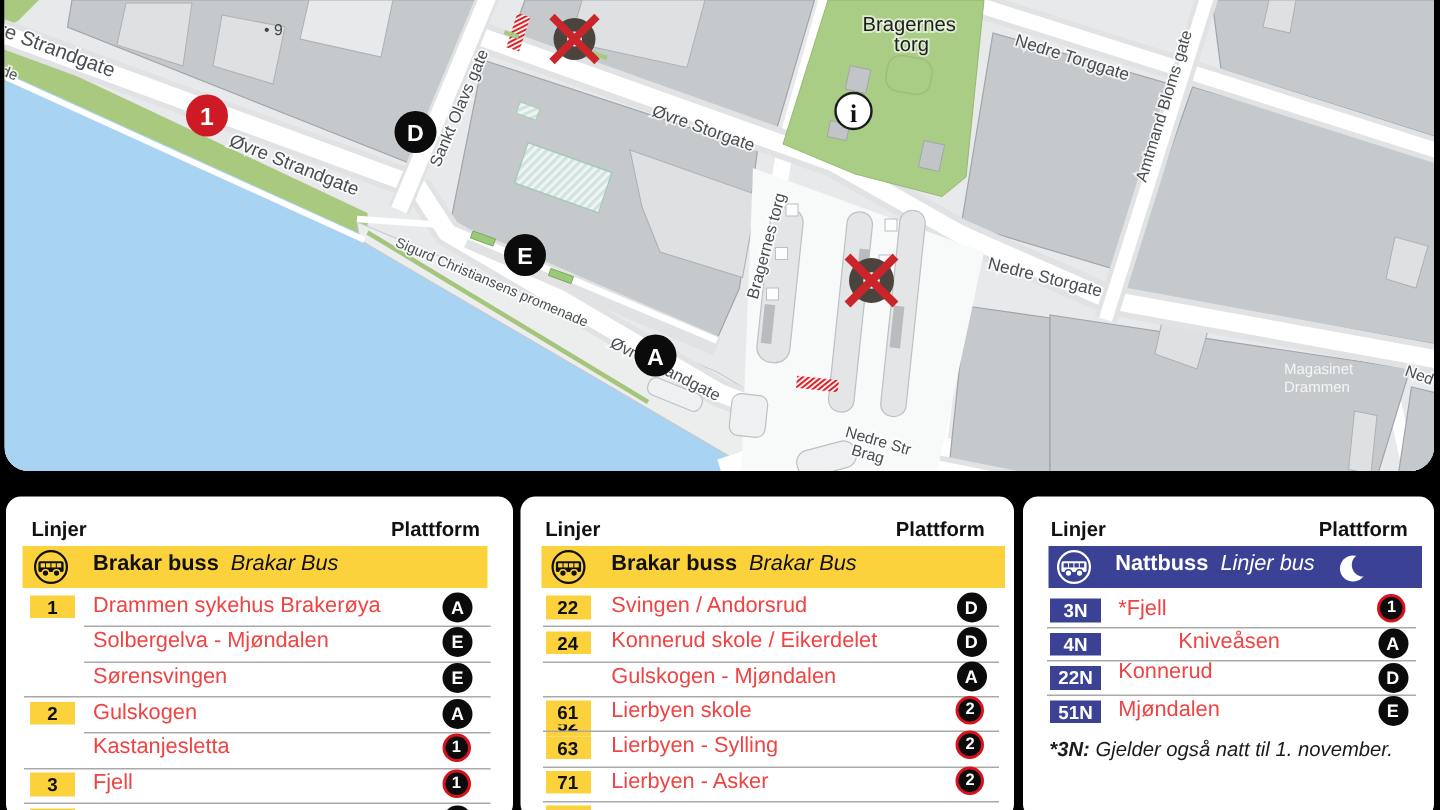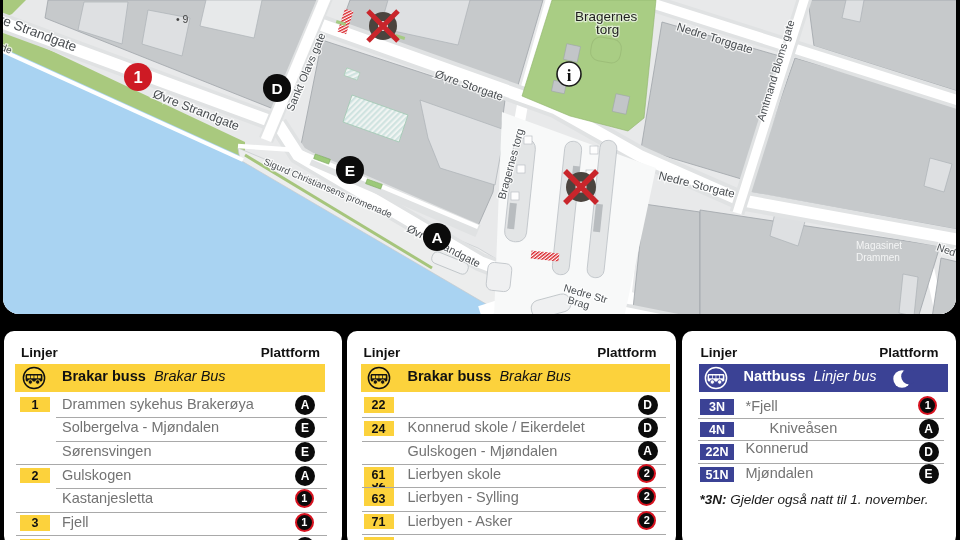--- a/index.html
+++ b/index.html
@@ -8,21 +8,21 @@
   .card{position:absolute;top:331px;background:#fff;border-radius:10px;height:215px;overflow:hidden;}
   .hdr{position:absolute;top:14px;font-size:13.5px;font-weight:bold;color:#111;}
   .band{position:absolute;top:33px;height:28px;}
   .bandY{background:#FCD23C;}
   .bandB{background:#3B4295;}
   .bandtxt{position:absolute;font-size:14.5px;font-weight:bold;color:#111;top:37px;}
   .bandtxt i{font-weight:normal;font-style:italic;font-size:14.5px;}
   .badge{position:absolute;width:30px;height:15.5px;background:#FCD23C;color:#111;
      font-size:12.5px;font-weight:bold;text-align:center;line-height:16px;}
   .badgeN{background:#3B4295;color:#fff;width:34px;}
-  .stn{position:absolute;font-size:14.5px;color:#737373;white-space:nowrap;}
+  .stn{position:absolute;font-size:14.5px;color:#ef4444;white-space:nowrap;}
   .plt{position:absolute;width:20px;height:20px;border-radius:50%;background:#0b0b0b;color:#fff;
      font-size:12px;font-weight:bold;text-align:center;line-height:20px;}
   .pltr{width:15px;height:15px;line-height:15px;border:2.8px solid #D6121F;font-size:11px;margin-left:-0.3px;margin-top:-0.3px;}
   .div{position:absolute;height:1px;background:#a9a9a9;}
 </style>
 </head>
 <body>
 
 <div class="abs" style="left:3px;top:0;width:953px;height:314px;border-radius:0 0 16px 16px;overflow:hidden;background:#E8E9EA;">
 <svg width="953" height="314" viewBox="3 0 953 314" xmlns="http://www.w3.org/2000/svg">
@@ -332,20 +332,21 @@
     <rect x="8.7" y="9.5" width="2.9" height="2.8" fill="#FCD23C"></rect>
     <rect x="12.3" y="9.5" width="2.9" height="2.8" fill="#FCD23C"></rect>
     <rect x="15.9" y="9.5" width="2.9" height="2.8" fill="#FCD23C"></rect>
     <circle cx="8.3" cy="16" r="2.2" fill="#111" stroke="#FCD23C" stroke-width="0.9"></circle>
     <circle cx="15.7" cy="16" r="2.2" fill="#111" stroke="#FCD23C" stroke-width="0.9"></circle>
   </svg>
 
   <div class="bandtxt" style="left:61px;">Brakar buss&nbsp; <i>Brakar Bus</i></div>
 
   <div class="badge" style="left:17px;top:66.4px;">22</div>
+  <div class="stn" style="left:61px;top:65px;">Svingen / Andorsrud</div>
   <div class="plt" style="left:291px;top:63.5px;">D</div>
   <div class="div" style="left:15px;top:86.3px;width:304px;"></div>
 
   <div class="badge" style="left:17px;top:89.7px;">24</div>
   <div class="stn" style="left:61px;top:88.3px;text-align:right;">Konnerud skole / Eikerdelet</div>
   <div class="plt" style="left:291px;top:86.8px;">D</div>
   <div class="div" style="left:15px;top:109.6px;width:304px;"></div>
 
   <div class="badge" style="left:17px;top:113px;margin-top:31px;">52</div>
   <div class="stn" style="left:61px;top:111.6px;">Gulskogen - Mjøndalen</div>
@@ -395,21 +396,21 @@
     <circle cx="10" cy="11" r="8.7" fill="#fff"></circle>
       <circle cx="17" cy="8.6" r="7.8" fill="#3B4295"></circle>
   </svg>
 
   <div class="badge badgeN" style="left:18.5px;top:68px;">3N</div>
   <div class="stn" style="left:64px;top:66.5px;">*Fjell</div>
   <div class="plt pltr" style="left:237px;top:65.5px;">1</div>
   <div class="div" style="left:16px;top:86.6px;width:246px;"></div>
 
   <div class="badge badgeN" style="left:18.5px;top:90.6px;">4N</div>
-  <div class="stn" style="left:56px;top:89.1px;padding-left:32px;">Kniveåsen</div>
+  <div class="stn" style="left:72px;top:89.1px;padding-left:32px;">Kniveåsen</div>
   <div class="plt" style="left:237px;top:88.1px;">A</div>
   <div class="div" style="left:16px;top:109.2px;width:246px;"></div>
 
   <div class="badge badgeN" style="left:18.5px;top:113.2px;">22N</div>
   <div class="stn" style="left:64px;top:109px;">Konnerud</div>
   <div class="plt" style="left:237px;top:110.7px;">D</div>
   <div class="div" style="left:16px;top:131.8px;width:246px;"></div>
 
   <div class="badge badgeN" style="left:18.5px;top:135.8px;">51N</div>
   <div class="stn" style="left:64px;top:134.3px;text-align:right;">Mjøndalen</div>

